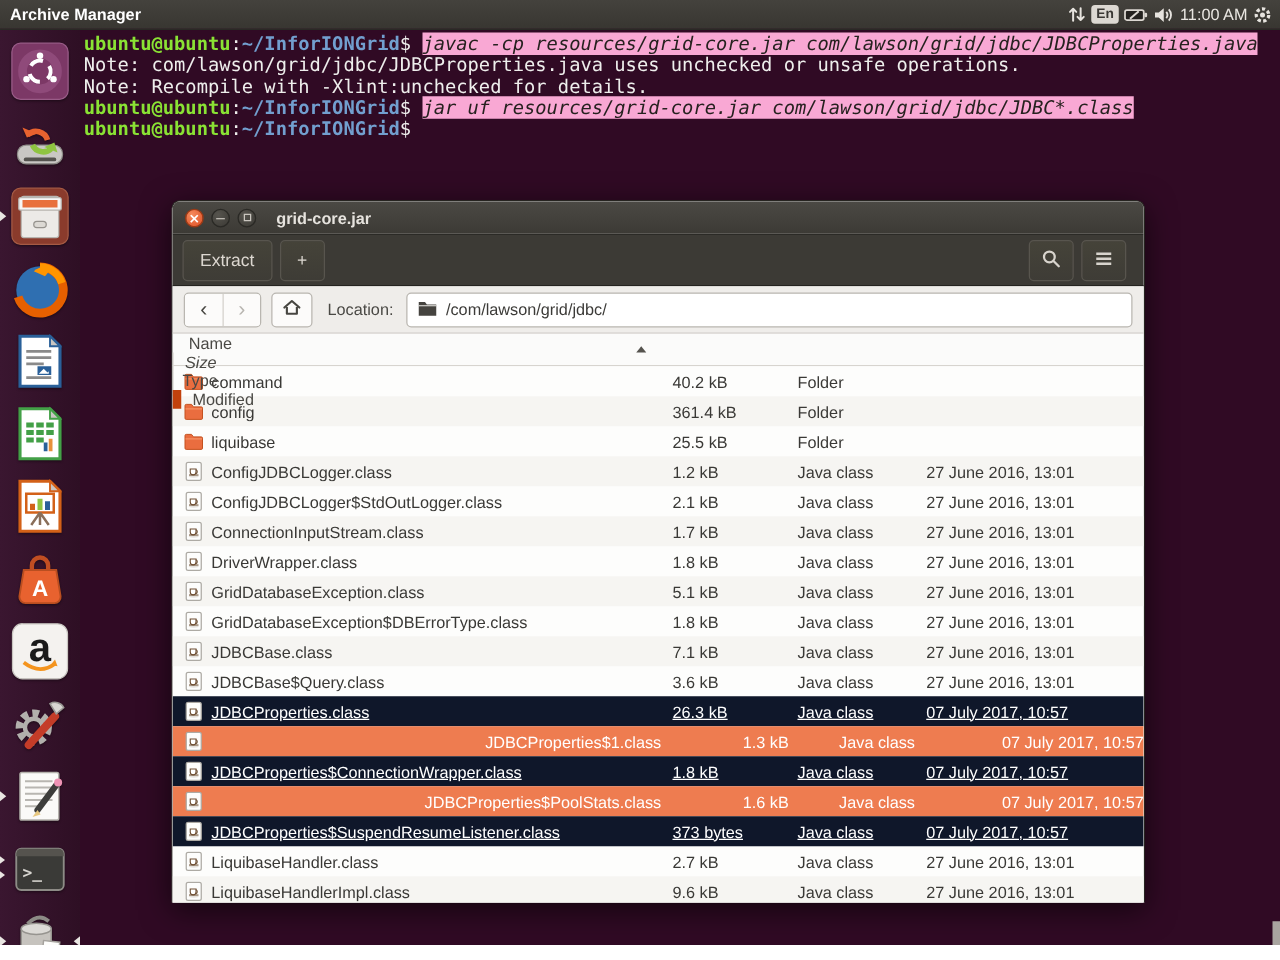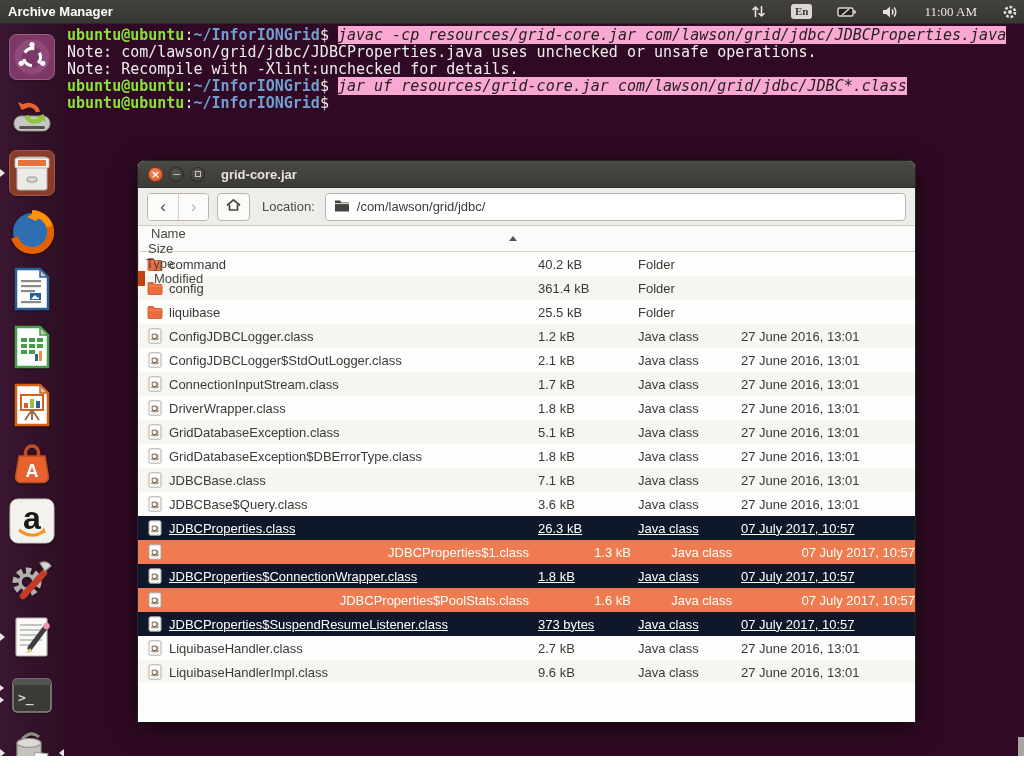--- a/index.html
+++ b/index.html
@@ -10,21 +10,21 @@
   }
 
   
   .menubar {
     position:absolute; left:0; top:0; width:1024px; height:24px;
     background:linear-gradient(#44423d,#383631);
     display:flex; align-items:center; padding:0 6px 0 8px; z-index:60;
     border-bottom:1px solid #2a2925;
   }
   .app-title { color:#ffffff; font-weight:bold; font-size:13px; margin-right:auto; }
-  .tray { display:flex; align-items:center; gap:25px;font-family:Liberation Serif, serif; }
+  .tray { display:flex; align-items:center; gap:4px; }
   .tray-item { display:flex; align-items:center; color:#e6e3de; }
   .en-badge { background:#dcd8d2; color:#3a3834; font-size:11px; font-weight:bold;
     padding:1px 4px; border-radius:3px; line-height:13px; }
   .clock { color:#e9e6e1; font-size:13px; }
 
   
   .launcher {
     position:absolute; left:0; top:24px; width:64px; height:744px;
     background:linear-gradient(90deg,#3a1630,#2e0f24);
     z-index:50; padding-top:9px; overflow:hidden;
@@ -97,21 +97,21 @@
     border-radius:4px; background:#fcfbfa; display:flex; align-items:center; justify-content:center; }
   .loclabel { color:#4a4945; font-size:13px; margin:0 10px 0 12px; }
   .locfield { flex:1; height:28px; background:#ffffff; border:1px solid #b9b6b0;
     border-radius:4px; display:flex; align-items:center; padding:0 8px;
     font-size:13px; color:#3c3b38; gap:7px; }
 
   .thead { height:26px; background:#fbfbfa; border-bottom:1px solid #d7d4cf;
     display:flex; font-size:13px; color:#4a4945;flex-direction:column; }
   .th { display:flex; align-items:center; position:relative; }
   .th-name { width:391px; padding-left:13px; }
-  .th-size { width:102px; padding-left:9px; border-left:1px solid #dedbd6; }
+  .th-size { width:102px; padding-left:9px; border-left:1px solid #dedbd6;font-style:italic; }
   .th-type { width:101px; padding-left:7px; border-left:1px solid #dedbd6; }
   .th-mod  { flex:1; padding-left:9px; border-left:7px solid #c2410c; }
   .sort-asc { position:absolute; right:12px; top:10px; width:0; height:0;
     border-left:4px solid transparent; border-right:4px solid transparent;
     border-bottom:5px solid #55534e; }
 
   .tlist { height:430px; overflow:hidden; background:#fdfdfc; }
   .trow { display:flex; align-items:center; height:24px; font-size:13px; color:#3a3936; }
   .trow.stripe { background:#f6f5f2; }
   .trow.sel-a { background:#0f172a; color:#ffffff;text-decoration:underline; }
@@ -321,20 +321,40 @@
   <div class="window">
     <div class="titlebar">
       <span class="wbtn close">×</span>
       <span class="wbtn">−</span>
       <span class="wbtn">
           <span class="maxsq"></span>
         </span>
       <span class="wtitle">grid-core.jar</span>
     </div>
 
+    <div class="toolbar">
+      <button class="tbtn">Extract</button>
+      <button class="tbtn">+</button>
+      <span class="tspacer"></span>
+      <button class="tbtn iconbtn">
+        <span><svg width="16" height="16" viewBox="0 0 16 16">
+              <circle cx="6.5" cy="6.5" r="4.3" fill="none" stroke="#d8d4cd" stroke-width="1.8"></circle>
+              <line x1="10" y1="10" x2="14" y2="14" stroke="#d8d4cd" stroke-width="1.9" stroke-linecap="round"></line>
+            </svg></span>
+      </button>
+      <button class="tbtn iconbtn">
+        <span><svg width="14" height="12" viewBox="0 0 14 12">
+              <g fill="#d8d4cd">
+                <rect x="1" y="1" width="12" height="2"></rect>
+                <rect x="1" y="5" width="12" height="2"></rect>
+                <rect x="1" y="9" width="12" height="2"></rect>
+              </g>
+            </svg></span>
+      </button>
+    </div>
 
     <div class="locbar">
       <div class="navgroup">
         <button>‹</button>
         <button>›</button>
       </div>
       <button class="homebtn">
         <span><svg width="17" height="16" viewBox="0 0 17 16">
               <path d="M2.5,8 L8.5,2.8 L14.5,8" fill="none" stroke="#474641" stroke-width="1.7" stroke-linecap="round" stroke-linejoin="round"></path>
               <path d="M4.5,7.5 V13 H12.5 V7.5" fill="none" stroke="#474641" stroke-width="1.7" stroke-linejoin="round"></path>

